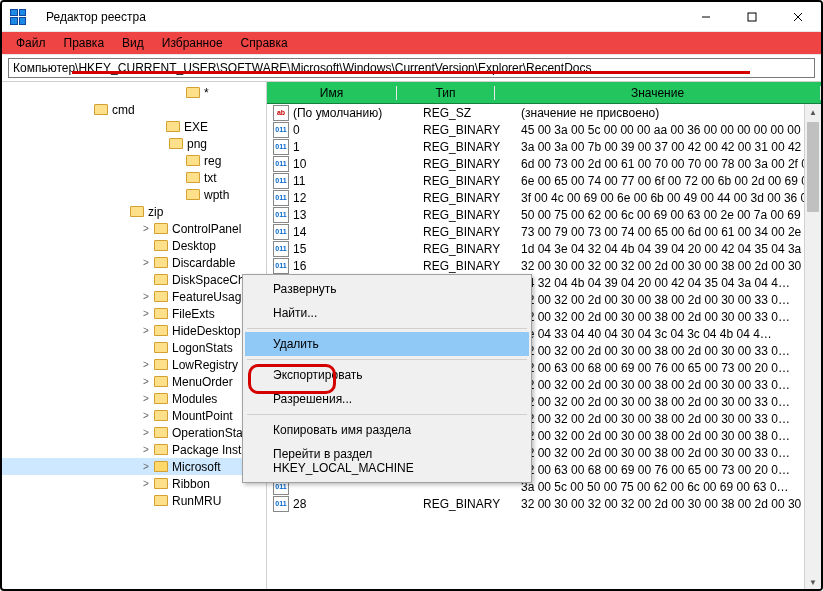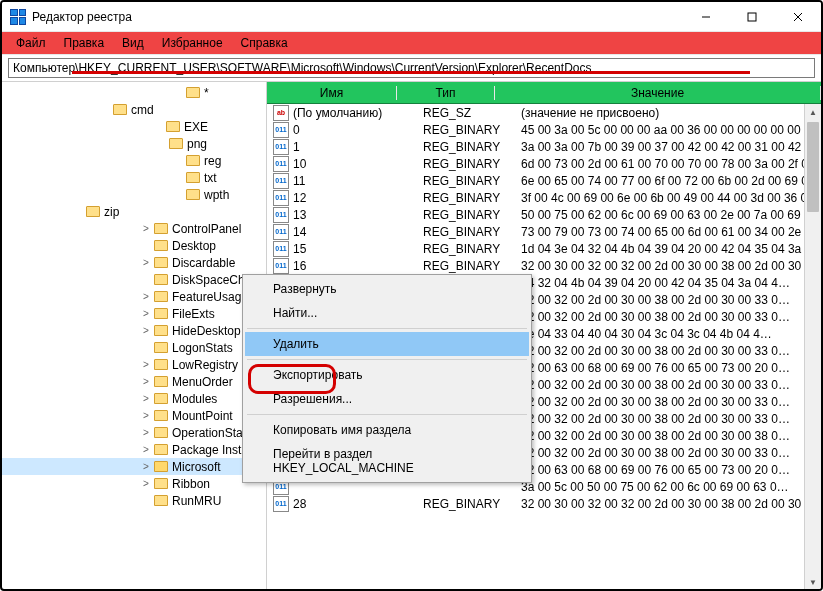--- a/index.html
+++ b/index.html
@@ -1,18 +1,18 @@
 <!DOCTYPE html>
 <html><head>
 <meta charset="utf-8">
 <style>
   * { box-sizing: border-box; margin: 0; padding: 0; }
   body { font-family: "Segoe UI", Tahoma, sans-serif; font-size: 12px; background: #fff; width: 823px; height: 591px; overflow: hidden; border: 2px solid #000; border-radius: 4px; }
   .titlebar { display: flex; align-items: center; justify-content: space-between; height: 30px; padding: 0 0 0 8px; background: #fff; border-bottom: 1px solid #e8e8e8; }
-  .titlebar-left { display: flex; align-items: center; gap: 6px; }
+  .titlebar-left { display: flex; align-items: center; gap: 20px; }
   .app-icon { width: 16px; height: 16px; display: grid; grid-template-columns: 1fr 1fr; grid-template-rows: 1fr 1fr; gap: 1px; }
   .app-icon span { background: #1e88e5; border: 1px solid #0d47a1; }
   .title { font-size: 12px; color: #000; }
   .win-controls { display: flex; }
   .win-btn { width: 46px; height: 30px; display: flex; align-items: center; justify-content: center; font-size: 12px; color: #000; }
   .win-btn svg { width: 10px; height: 10px; }
   .menubar { display: flex; gap: 2px; padding: 2px 6px; background: #ef4444; border-bottom: 1px solid #e8e8e8; }
   .menubar span { padding: 2px 8px; font-size: 12px; }
   .addressbar { padding: 3px 6px; border-bottom: 1px solid #d0d0d0; }
   .addressbar input { width: 100%; border: 1px solid #7a7a7a; padding: 2px 4px; font-family: inherit; font-size: 12px; }
@@ -99,21 +99,21 @@
 
 <div class="addr-line" style="left:72px; width:678px;"></div>
 
 <div class="content">
   <div class="tree" id="tree">
       <div class="tree-item" style="padding-left: 168px;">
         <span class="expander"></span>
         <span class="folder-icon"></span>
         <span class="tree-label">*</span>
       </div>
-      <div class="tree-item" style="padding-left: 95px;">
+      <div class="tree-item" style="padding-left: 76px;">
         <span class="expander"></span>
         <span class="folder-icon"></span>
         <span class="tree-label">cmd</span>
       </div>
       <div class="tree-item" style="padding-left: 120px; margin-left: 28px;">
         <span class="expander"></span>
         <span class="folder-icon"></span>
         <span class="tree-label">EXE</span>
       </div>
       <div class="tree-item" style="padding-left: 92px; justify-content: center;">
@@ -129,21 +129,21 @@
       <div class="tree-item" style="padding-left: 168px;">
         <span class="expander"></span>
         <span class="folder-icon"></span>
         <span class="tree-label">txt</span>
       </div>
       <div class="tree-item" style="padding-left: 168px;">
         <span class="expander"></span>
         <span class="folder-icon"></span>
         <span class="tree-label">wpth</span>
       </div>
-      <div class="tree-item" style="padding-left: 68px;">
+      <div class="tree-item" style="padding-left: 112px;">
         <span class="expander"></span>
         <span class="folder-icon"></span>
         <span class="tree-label">zip</span>
       </div>
       <div class="tree-item" style="padding-left: 136px;">
         <span class="expander">&gt;</span>
         <span class="folder-icon"></span>
         <span class="tree-label">ControlPanel</span>
       </div>
       <div class="tree-item" style="padding-left: 136px;">

